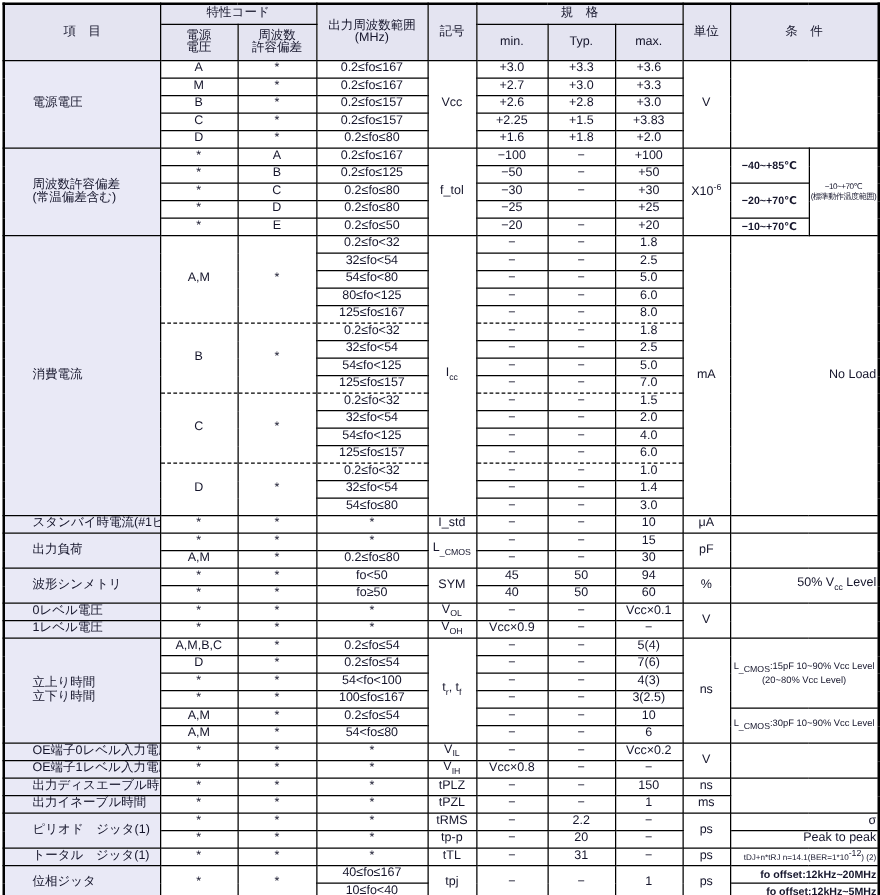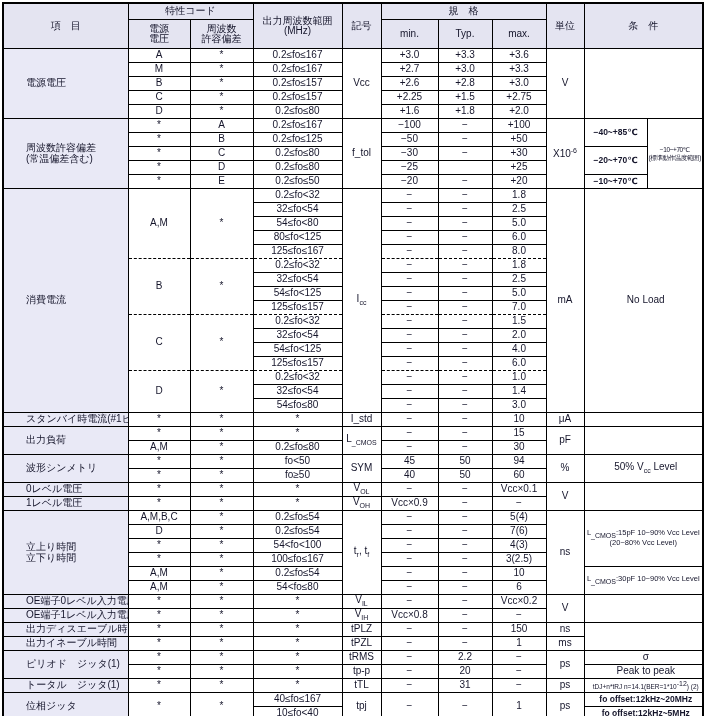--- a/index.html
+++ b/index.html
@@ -14,21 +14,21 @@
     border:1px solid #000;
     height:13px;padding:0 1px;
     font-size:10px;line-height:1.05;
     text-align:center;vertical-align:middle;
     overflow:hidden;white-space:nowrap;
   }
   tr.h1 td{height:15px;}
   tr.h2 td{height:28px;margin-left:20px;}
   .hd{background:#e4e4f1;}
   .lbl{background:#e9e9f6;text-align:left;padding-left:22px;}
-  .left{text-align:center;padding-left:6px;}
+  .left{text-align:right;padding-left:6px;}
   .sm{font-size:8.5px;font-weight:bold;}
   .xs{font-size:7.5px;white-space:normal;line-height:1.1;}
   .xxs{font-size:6.5px;}
   .xxsc{font-size:6.5px;letter-spacing:-0.4px;white-space:normal;line-height:1.15;}
   .dt{border-top-style:dashed;}
   .db{border-bottom-style:dashed;}
   sub{font-size:7px;}
   sup{font-size:7px;}
 </style>
 </head>
@@ -95,21 +95,21 @@
           <td>+2.6</td>
           <td>+2.8</td>
           <td>+3.0</td>
         </tr>
         <tr>
           <td>C</td>
           <td>*</td>
           <td>0.2≤fo≤157</td>
           <td>+2.25</td>
           <td>+1.5</td>
-          <td>+2.75</td>
+          <td>+3.83</td>
         </tr>
         <tr>
           <td>D</td>
           <td>*</td>
           <td>0.2≤fo≤80</td>
           <td>+1.6</td>
           <td>+1.8</td>
           <td>+2.0</td>
         </tr>
         <tr>

